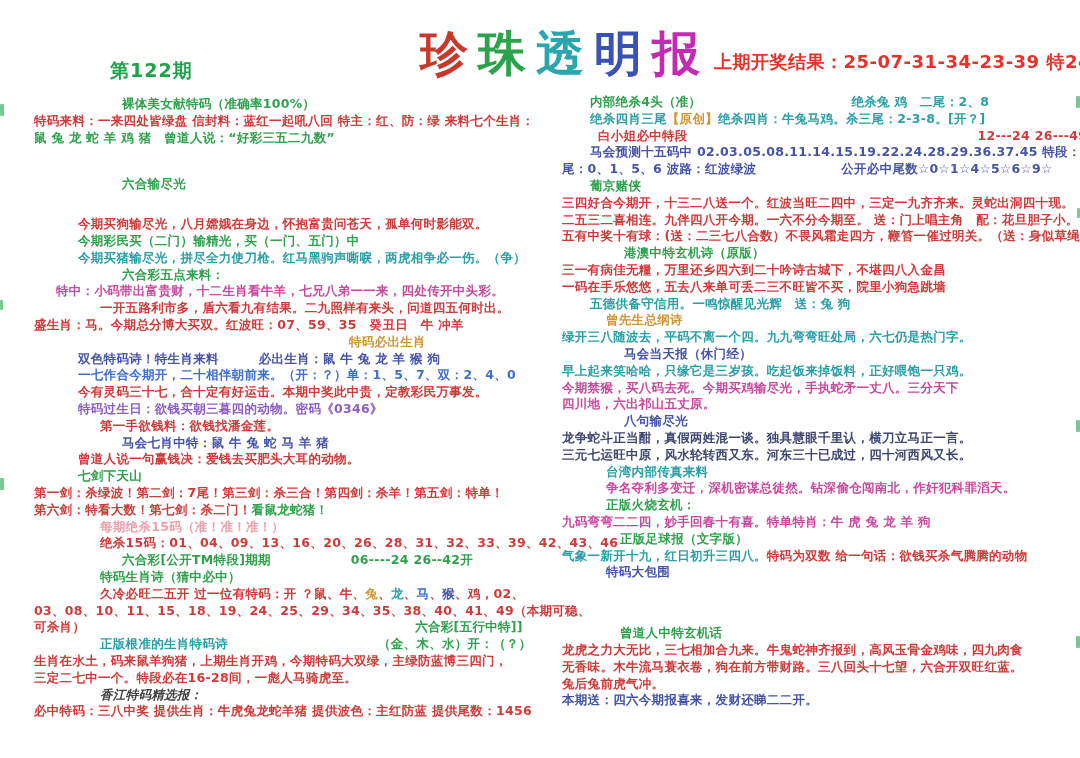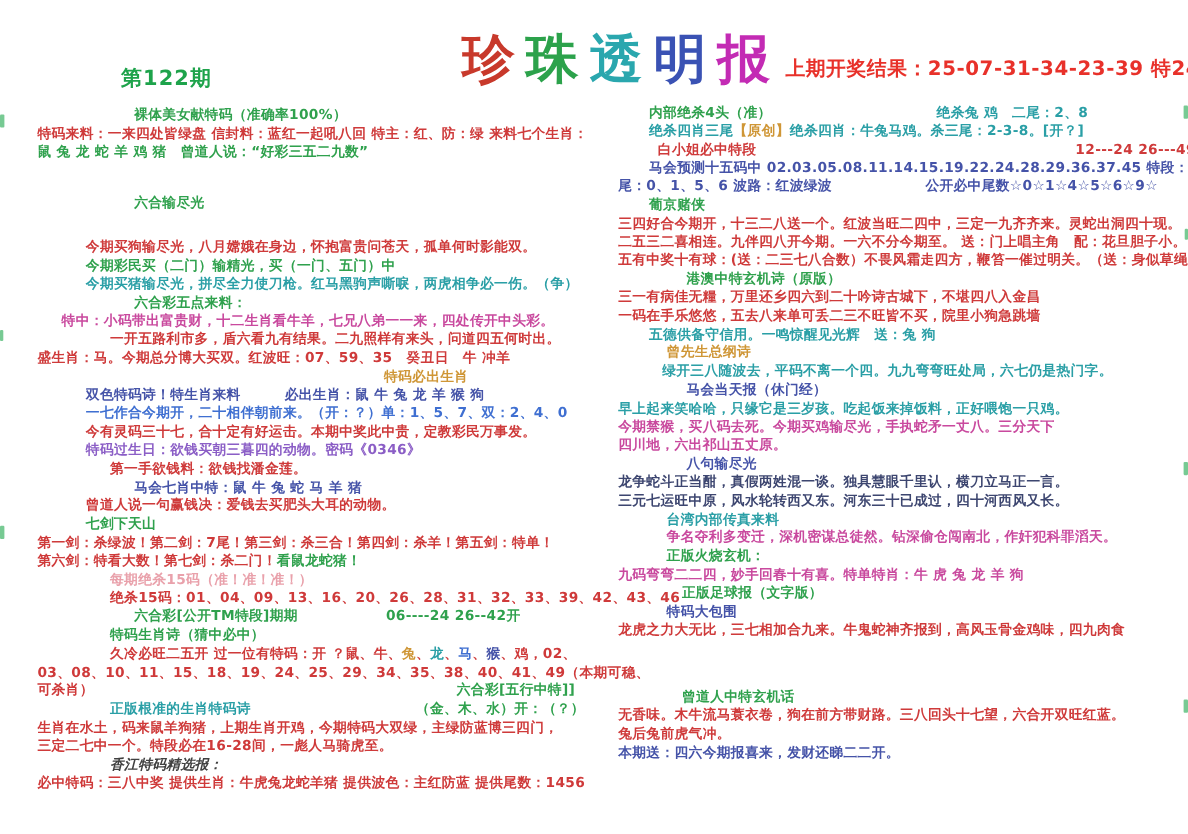--- a/index.html
+++ b/index.html
@@ -76,36 +76,37 @@
       <div class="line"><span style="color: rgb(69, 83, 168);">尾：0、1、5、6 波路：红波绿波</span><span style="color: rgb(69, 83, 168); margin-left: 85px;">公开必中尾数☆0☆1☆4☆5☆6☆9☆</span></div>
       <div class="line" style="padding-left: 28px;"><span style="color: rgb(47, 161, 77);">葡京赌侠</span></div>
       <div class="line"><span style="color: rgb(207, 58, 58);">三四好合今期开，十三二八送一个。红波当旺二四中，三定一九齐齐来。灵蛇出洞四十现。</span></div>
       <div class="line"><span style="color: rgb(207, 58, 58);">二五三二喜相连。九伴四八开今期。一六不分今期至。 送：门上唱主角　配：花旦胆子小。</span></div>
       <div class="line"><span style="color: rgb(207, 58, 58);">五有中奖十有球：(送：二三七八合数）不畏风霜走四方，鞭笞一催过明关。（送：身似草绳）</span></div>
       <div class="line" style="padding-left: 62px;"><span style="color: rgb(47, 161, 77);">港澳中特玄机诗（原版）</span></div>
       <div class="line"><span style="color: rgb(207, 58, 58);">三一有病佳无糧，万里还乡四六到二十吟诗古城下，不堪四八入金昌</span></div>
       <div class="line"><span style="color: rgb(207, 58, 58);">一码在手乐悠悠，五去八来单可丢二三不旺皆不买，院里小狗急跳墙</span></div>
       <div class="line" style="padding-left: 28px;"><span style="color: rgb(42, 159, 166);">五德供备守信用。一鸣惊醒见光辉　送：兔 狗</span></div>
       <div class="line" style="padding-left: 44px;"><span style="color: rgb(207, 150, 54);">曾先生总纲诗</span></div>
-      <div class="line"><span style="color: rgb(42, 159, 166); margin-left: 40px;">绿开三八随波去，平码不离一个四。九九弯弯旺处局，六七仍是热门字。</span></div>
+      <div class="line"><span style="color: rgb(42, 159, 166);">绿开三八随波去，平码不离一个四。九九弯弯旺处局，六七仍是热门字。</span></div>
       <div class="line" style="padding-left: 62px;"><span style="color: rgb(69, 83, 168);">马会当天报（休门经）</span></div>
       <div class="line"><span style="color: rgb(42, 159, 166);">早上起来笑哈哈，只缘它是三岁孩。吃起饭来掉饭料，正好喂饱一只鸡。</span></div>
       <div class="line"><span style="color: rgb(201, 73, 158);">今期禁猴，买八码去死。今期买鸡输尽光，手执蛇矛一丈八。三分天下</span></div>
       <div class="line"><span style="color: rgb(201, 73, 158);">四川地，六出祁山五丈原。</span></div>
       <div class="line" style="padding-left: 62px;"><span style="color: rgb(69, 83, 168);">八句输尽光</span></div>
       <div class="line"><span style="color: rgb(61, 70, 112);">龙争蛇斗正当酣，真假两姓混一谈。独具慧眼千里认，横刀立马正一言。</span></div>
       <div class="line"><span style="color: rgb(61, 70, 112);">三元七运旺中原，风水轮转西又东。河东三十已成过，四十河西风又长。</span></div>
       <div class="line" style="padding-left: 44px;"><span style="color: rgb(42, 159, 166);">台湾内部传真来料</span></div>
       <div class="line" style="padding-left: 44px;"><span style="color: rgb(201, 73, 158);">争名夺利多变迁，深机密谋总徒然。钻深偷仓闯南北，作奸犯科罪滔天。</span></div>
       <div class="line" style="padding-left: 44px;"><span style="color: rgb(47, 161, 77);">正版火烧玄机：</span></div>
       <div class="line"><span style="color: rgb(201, 73, 158);">九码弯弯二二四，妙手回春十有喜。特单特肖：牛 虎 兔 龙 羊 狗</span></div>
       <div class="line" style="padding-left: 58px;"><span style="color: rgb(47, 161, 77);">正版足球报（文字版）</span></div>
+      <div class="line"><span style="color: rgb(42, 159, 166);">气象一新开十九，红日初升三四八。</span><span style="color: rgb(207, 58, 58);">特码为双数 给一句话：欲钱买杀气腾腾的动物</span></div>
       <div class="line" style="padding-left: 44px;"><span style="color: rgb(69, 83, 168);">特码大包围</span></div>
+      <div class="line" style="margin-top: 44px; padding-left: 58px;"><span style="color: rgb(47, 161, 77);">曾道人中特玄机话</span></div>
       <div class="line"><span style="color: rgb(207, 58, 58);">龙虎之力大无比，三七相加合九来。牛鬼蛇神齐报到，高风玉骨金鸡味，四九肉食</span></div>
-      <div class="line" style="margin-top: 44px; padding-left: 58px;"><span style="color: rgb(47, 161, 77);">曾道人中特玄机话</span></div>
       <div class="line"><span style="color: rgb(207, 58, 58);">无香味。木牛流马蓑衣卷，狗在前方带财路。三八回头十七望，六合开双旺红蓝。</span></div>
       <div class="line"><span style="color: rgb(207, 58, 58);">兔后兔前虎气冲。</span></div>
       <div class="line"><span style="color: rgb(69, 83, 168);">本期送：四六今期报喜来，发财还睇二二开。</span></div>
     </div>
 
   <div class="artifact" style="left:0;top:104px;width:4px;height:12px;"></div>
   <div class="artifact" style="left:0;top:300px;width:3px;height:10px;"></div>
   <div class="artifact" style="left:0;top:478px;width:4px;height:12px;"></div>
   <div class="artifact" style="left:1076px;top:96px;width:4px;height:12px;"></div>
   <div class="artifact" style="left:1077px;top:208px;width:3px;height:10px;"></div>

